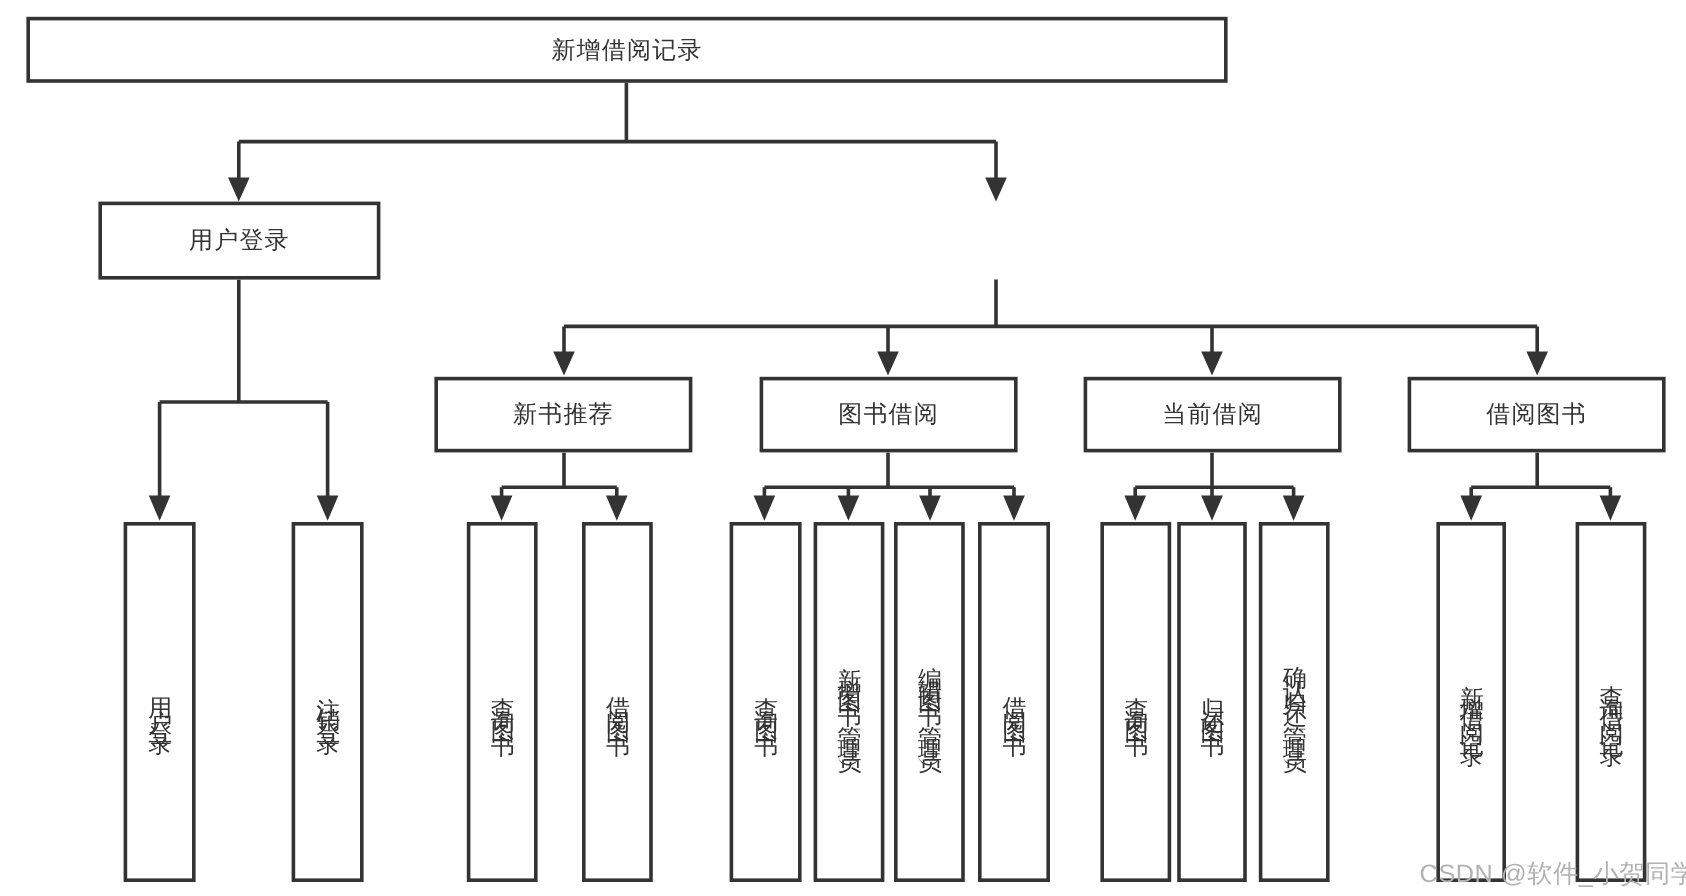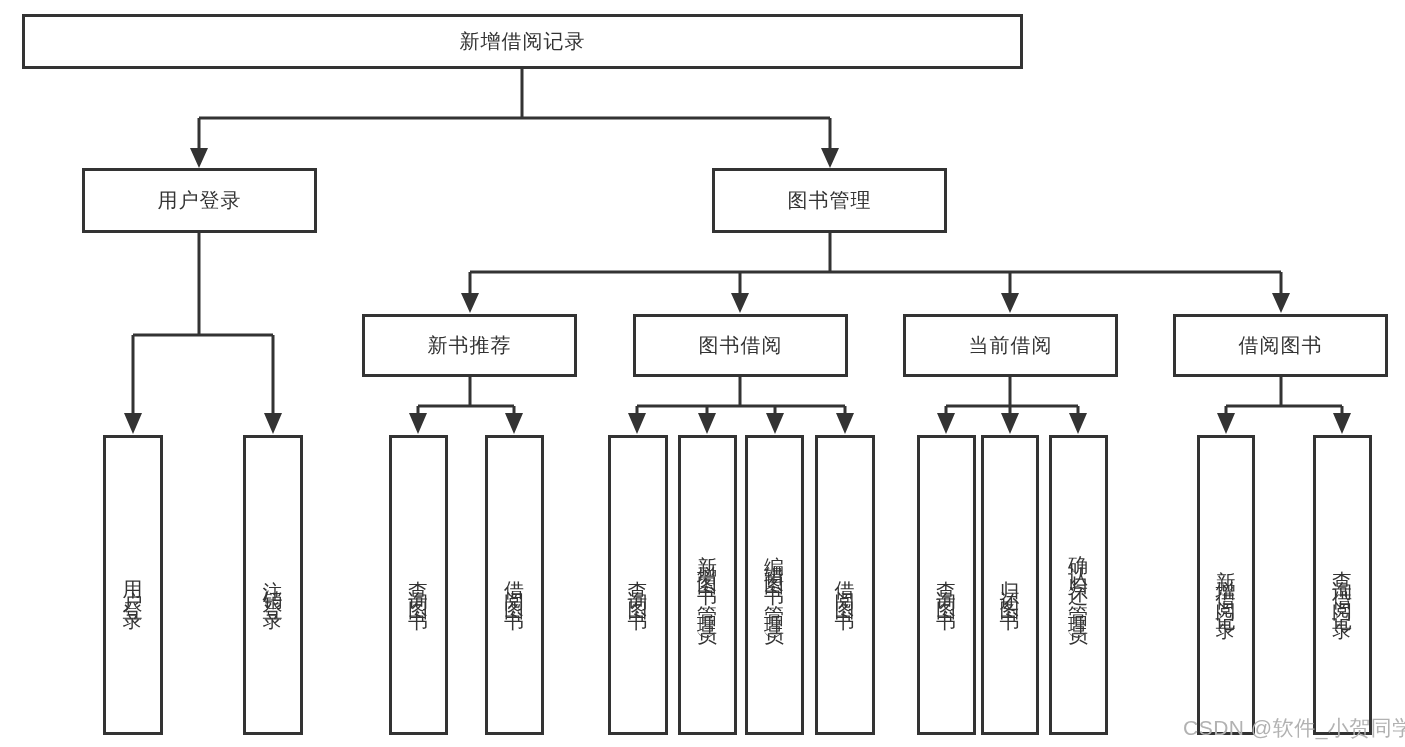--- a/index.html
+++ b/index.html
@@ -87,21 +87,20 @@
              M937 413 L955 413 L946 434 Z
              M1001 413 L1019 413 L1010 434 Z
              M1069 413 L1087 413 L1078 434 Z
              M1217 413 L1235 413 L1226 434 Z
              M1333 413 L1351 413 L1342 434 Z"></path>
   </svg>
 
   <div class="node n-root">新增借阅记录</div>
 
   <div class="node n-login">用户登录</div>
-  <div class="node n-mgmt">图书管理</div>
 
   <div class="node n-rec">新书推荐</div>
   <div class="node n-cur">当前借阅</div>
   <div class="node n-bor">图书借阅</div>
   <div class="node n-recd">借阅图书</div>
 
   <div class="node leaf lf1">
     <span class="vtext">用户登录</span>
   </div>
   <div class="node leaf lf2">

